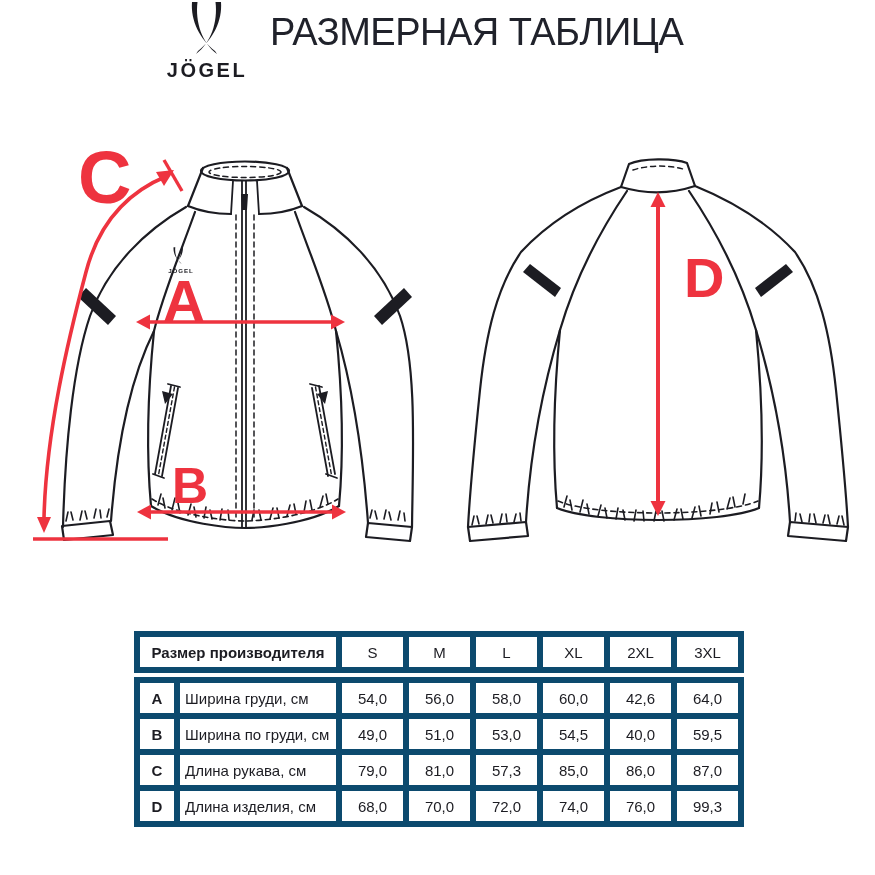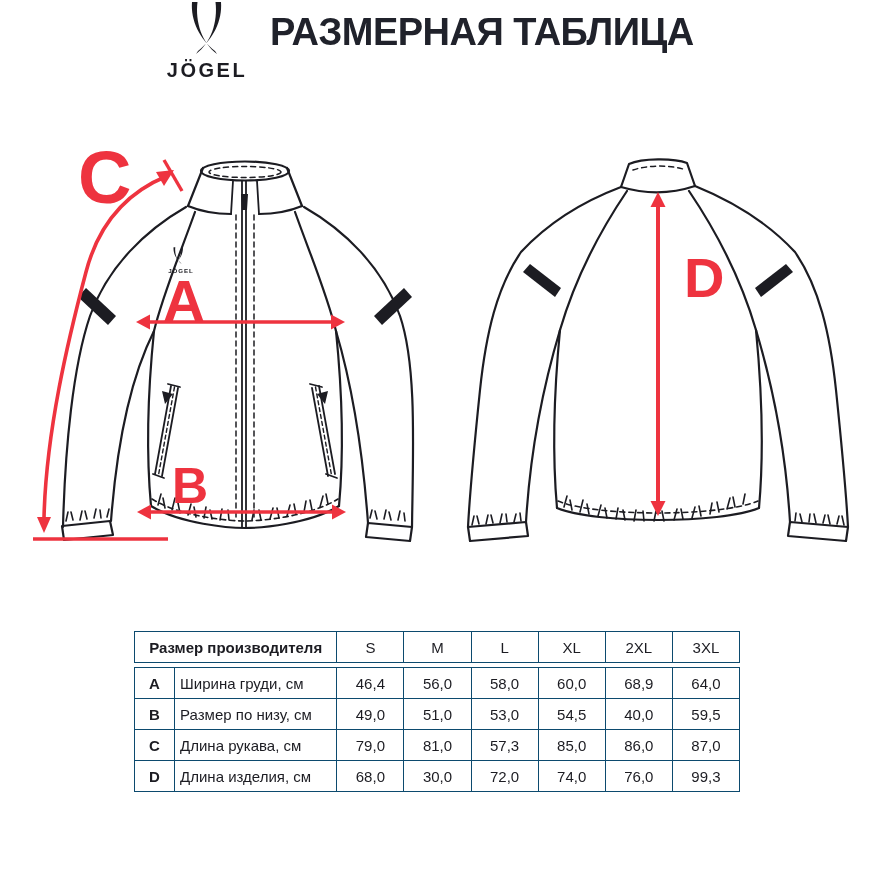--- a/index.html
+++ b/index.html
@@ -3,31 +3,31 @@
 <meta charset="utf-8">
 <style>
   html,body{margin:0;padding:0;}
   body{
     width:875px;height:875px;background:#ffffff;position:relative;overflow:hidden;
     font-family:"Liberation Sans", sans-serif;color:#1c1c22;
   }
   .header{position:absolute;left:0;top:0;width:875px;height:90px;}
   .brand-svg{position:absolute;left:140px;top:0;}
   .page-title{
-    position:absolute;left:270px;top:11px;font-size:38px;font-weight:700;
+    position:absolute;left:270px;top:11px;font-size:38px;font-weight:400;
     letter-spacing:-0.5px;color:#20222b;white-space:nowrap;
   }
   .diagram-svg{position:absolute;left:0;top:115px;}
   svg text{font-family:"Liberation Sans", sans-serif;}
   .rlabel{fill:#EE333F;font-weight:700;}
 
   .tables{position:absolute;left:134px;top:631px;width:608px;}
   table{border-collapse:collapse;table-layout:fixed;width:606px;margin:0 0 4px 0;}
   td{
-    border:1px solid #0c4a6e;height:30px;padding:0;text-align:center;
+    border:6px solid #0c4a6e;height:30px;padding:0;text-align:center;
     font-size:15px;color:#1c1c22;vertical-align:middle;white-space:nowrap;
   }
   td.b{font-weight:700;}
   td.name{text-align:left;padding-left:5px;}
 </style>
 </head>
 <body>
 
 <div class="header">
   <svg class="brand-svg" width="150" height="90" viewBox="140 0 150 90">
@@ -199,30 +199,30 @@
         <col style="width:67px">
         <col style="width:67px">
         <col style="width:67px">
         <col style="width:67px">
         <col style="width:67px">
       </colgroup>
     <tbody>
         <tr>
       <td class="b">A</td>
       <td class="name">Ширина груди, см</td>
-      <td>46,4</td>
+      <td>54,0</td>
       <td>56,0</td>
       <td>58,0</td>
       <td>60,0</td>
-      <td>68,9</td>
+      <td>42,6</td>
       <td>64,0</td>
     </tr>
     <tr>
       <td class="b">B</td>
-      <td class="name">Размер по низу, см</td>
+      <td class="name">Ширина по груди, см</td>
       <td>49,0</td>
       <td>51,0</td>
       <td>53,0</td>
       <td>54,5</td>
       <td>40,0</td>
       <td>59,5</td>
     </tr>
     <tr>
       <td class="b">C</td>
       <td class="name">Длина рукава, см</td>
@@ -230,21 +230,21 @@
       <td>81,0</td>
       <td>57,3</td>
       <td>85,0</td>
       <td>86,0</td>
       <td>87,0</td>
     </tr>
     <tr>
       <td class="b">D</td>
       <td class="name">Длина изделия, см</td>
       <td>68,0</td>
-      <td>30,0</td>
+      <td>70,0</td>
       <td>72,0</td>
       <td>74,0</td>
       <td>76,0</td>
       <td>99,3</td>
     </tr>
   </tbody>
     </table>
 </div>
 
 </body></html>

